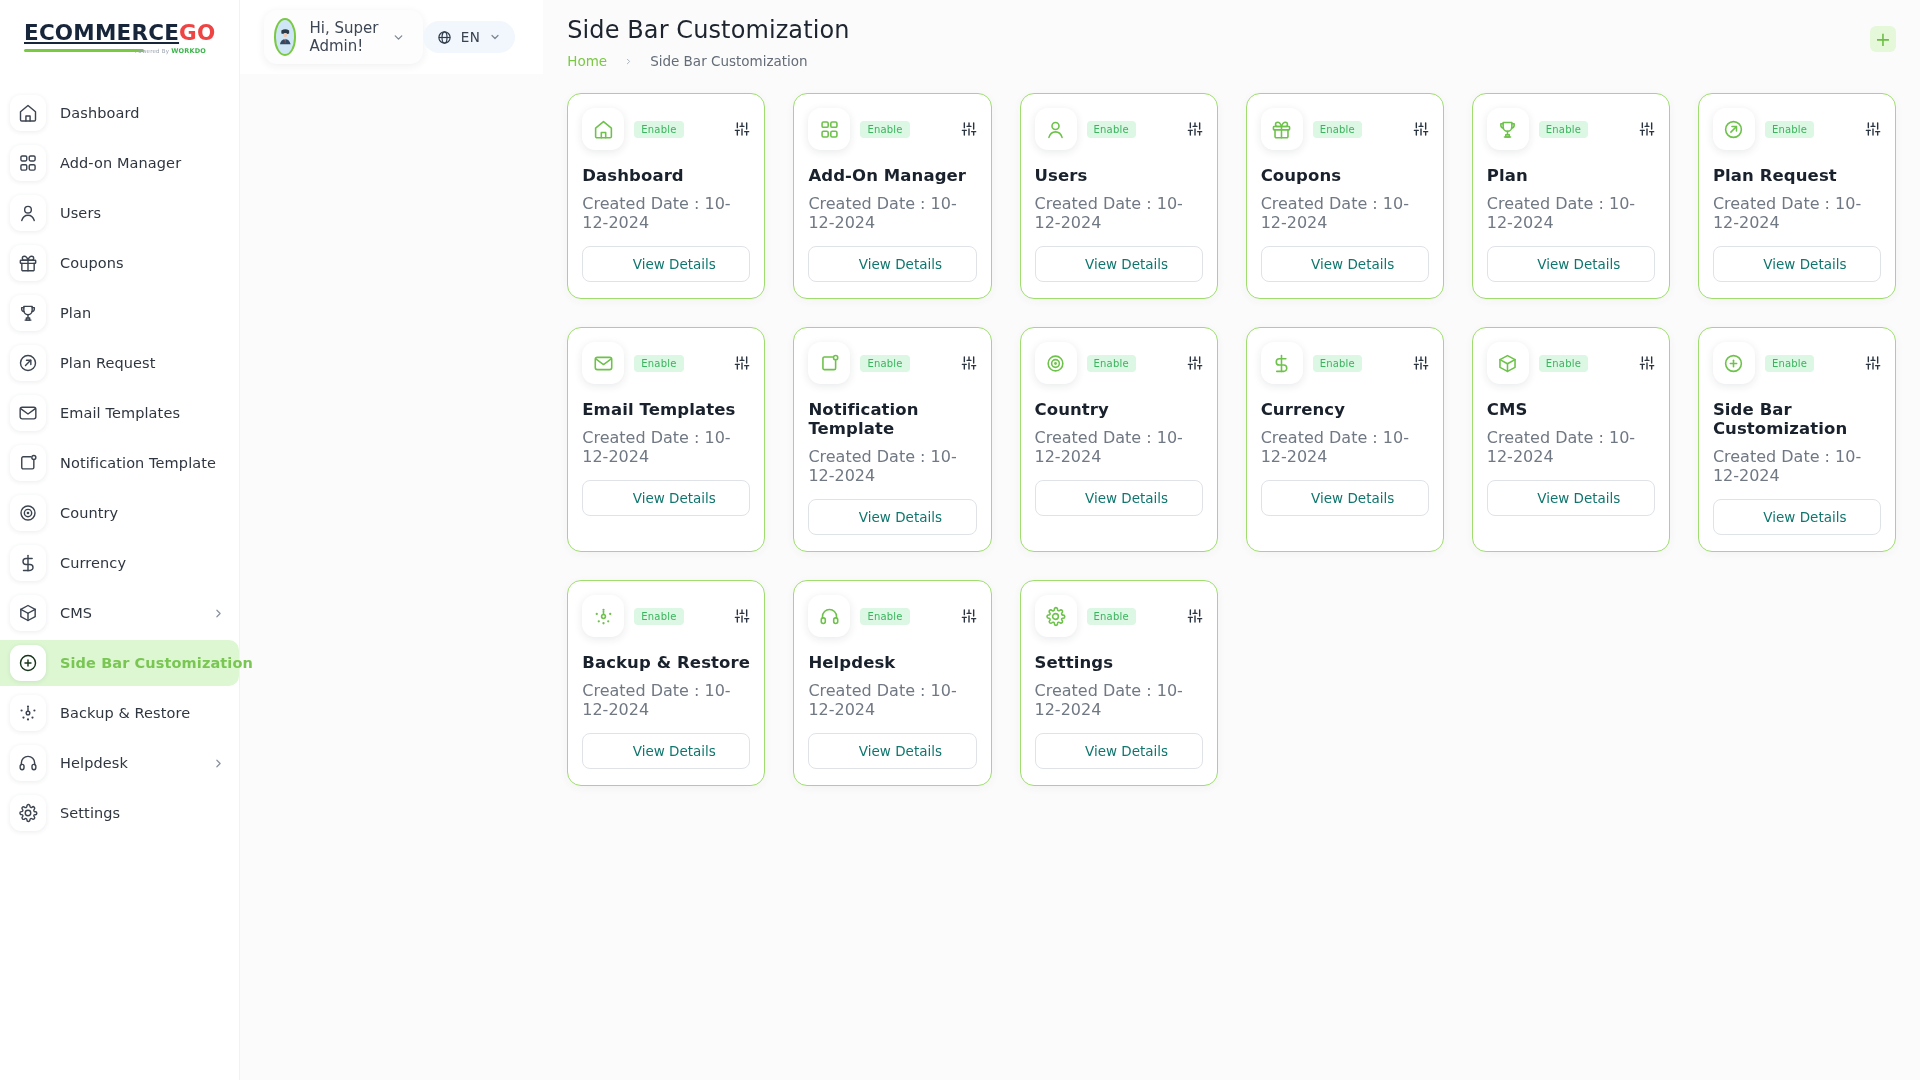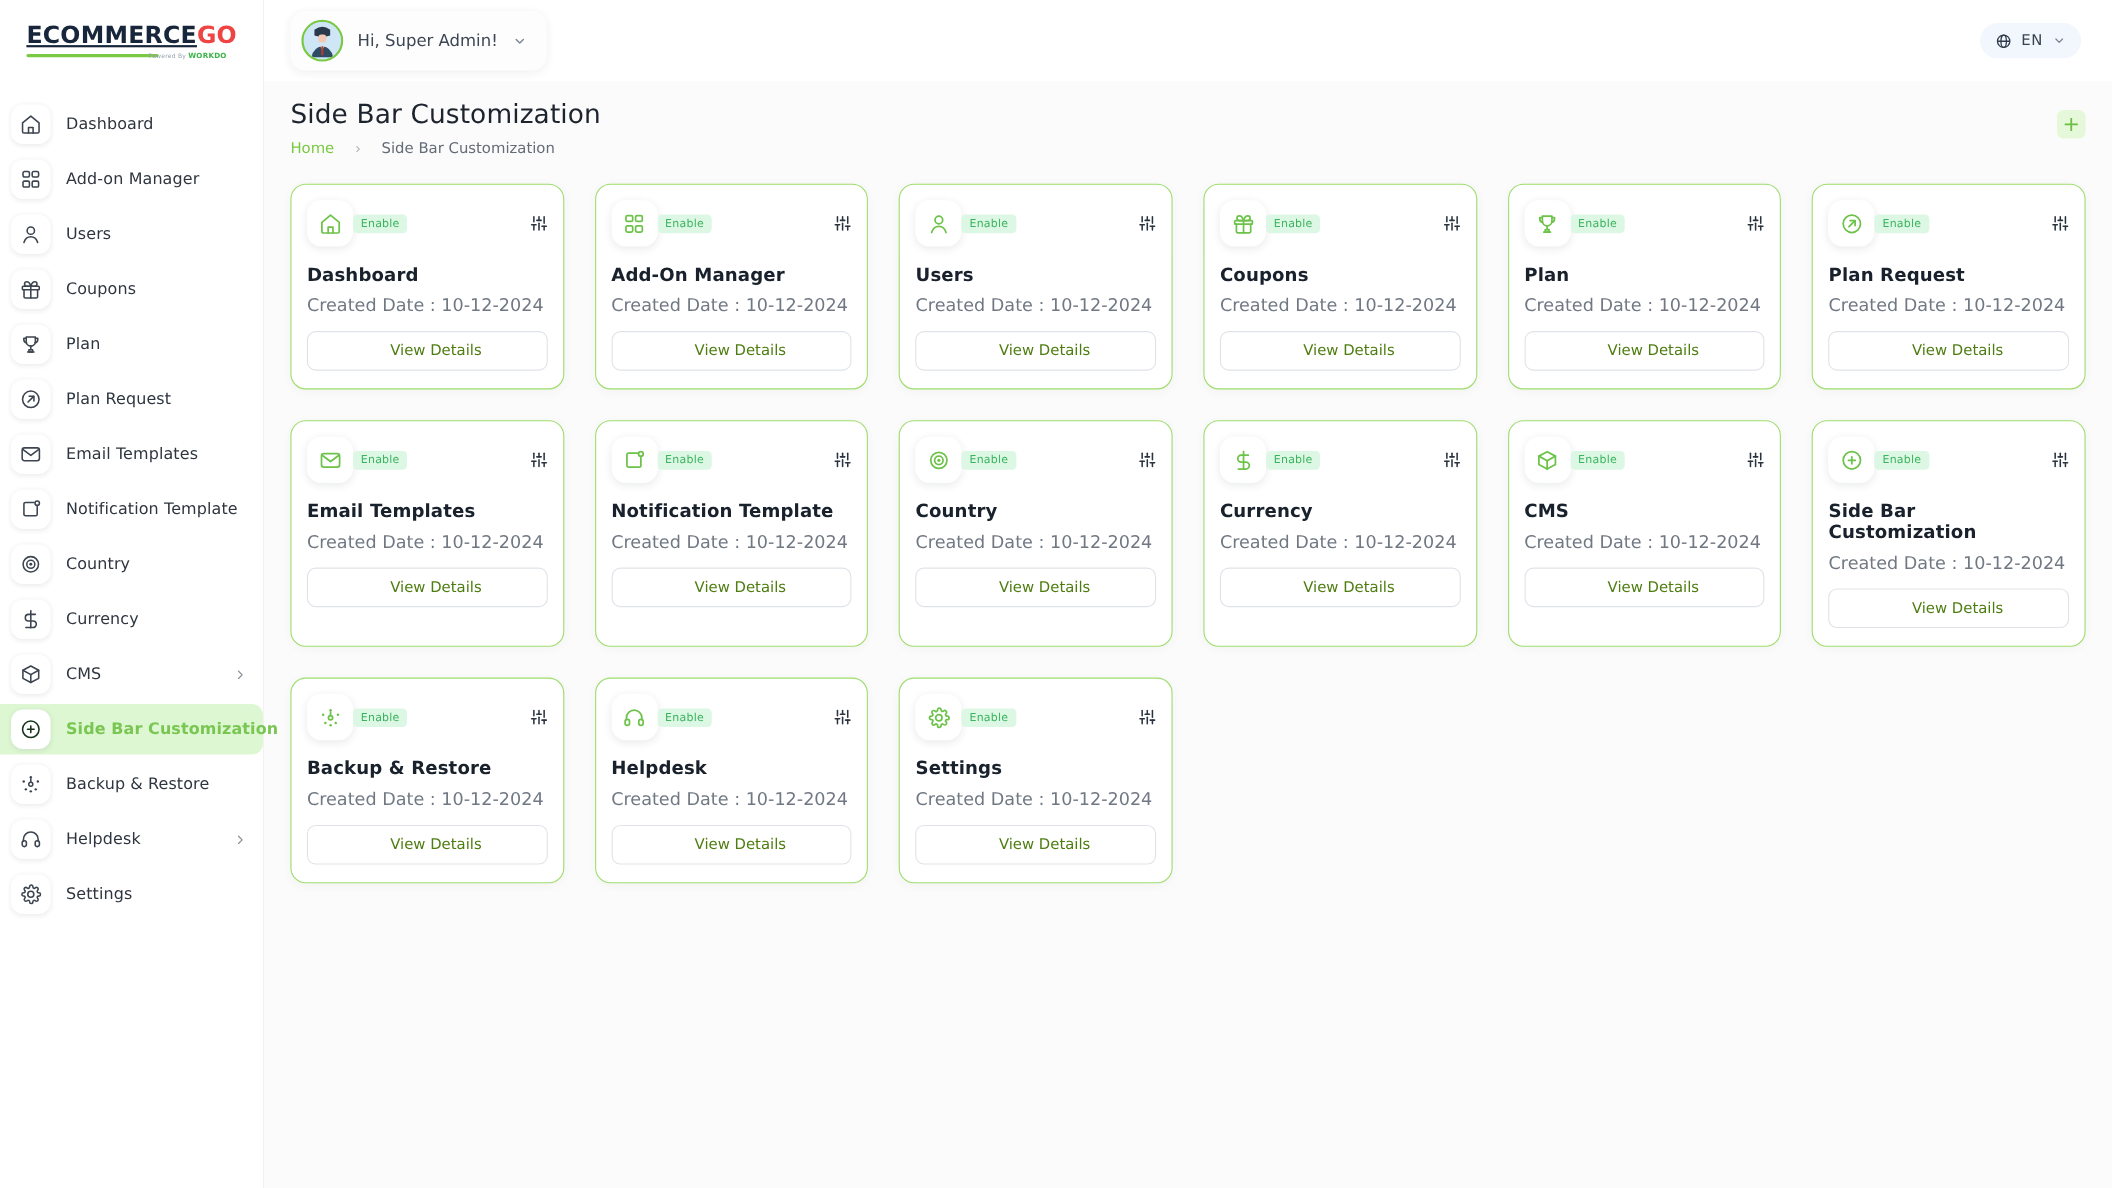--- a/index.html
+++ b/index.html
@@ -40,21 +40,21 @@
     display: flex; align-items: center; justify-content: center;
     color: #3c4450;
   }
   .nav-label { font-size: 14.5px; color: #2f3640; white-space: nowrap; letter-spacing: .1px; }
   .nav-caret { margin-left: auto; color: #8a929c; display: flex; align-items: center; }
   .nav-item.active { background: #ddf7d2; }
   .nav-item.active .nav-label { color: #79c653; font-weight: 700; }
   .nav-item.active .nav-ico { color: #17341a; }
 
   
-  .main { flex: 1; min-width: 0; height: 1080px; display: flex; flex-direction: column; background: #fbfbfb; }
+  .main { flex: 1; min-width: 0; height: 1080px; display: flex; flex-direction: row; background: #fbfbfb; }
   .topbar {
     height: 74px; flex: 0 0 74px; background: #ffffff;
     display: flex; align-items: center; padding: 0 28px 0 24px;
   }
   .user-pill {
     display: flex; align-items: center; gap: 13px;
     background: #fdfdfd; border-radius: 13px; padding: 8px 18px 8px 10px;
     box-shadow: 0 2px 9px rgba(30,40,60,.07); cursor: pointer;
   }
   .avatar {
@@ -98,29 +98,29 @@
     box-shadow: 0 2px 8px rgba(40,60,30,.045);
   }
   .card-top { display: flex; align-items: center; }
   .card-ico {
     width: 42px; height: 42px; border-radius: 13px; background: #ffffff;
     box-shadow: 0 2px 8px rgba(30,40,60,.10);
     display: flex; align-items: center; justify-content: center;
     color: #6dc24a; flex: 0 0 42px;
   }
   .badge {
-    background: #dcf7e3; color: #3bb45e;
+    margin-left: 10px; background: #dcf7e3; color: #3bb45e;
     font-size: 10px; border-radius: 4px; padding: 3px 7px; letter-spacing: .2px;
   }
   .card-menu { margin-left: auto; color: #2a3340; display: flex; cursor: pointer; }
   .card-title { margin-top: 16px; font-size: 16.5px; color: #19212c; font-weight: 700; letter-spacing: .1px; }
   .card-date { margin-top: 9px; font-size: 16px; color: #707883; }
   .card-btn {
     margin-top: 14px; height: 36px; border: 1px solid #dfe3e8; border-radius: 8px;
-    background: #ffffff; color: #4d7c0f; font-size: 13.5px; cursor: pointer;
+    background: #ffffff; color: #0f766e; font-size: 13.5px; cursor: pointer;
     width: 100%; font-family: inherit; padding-left: 16px;
   }
   svg { display: block; }
 </style>
 </head>
 <body>
 
 <div class="app">
 
   <aside class="sidebar">

